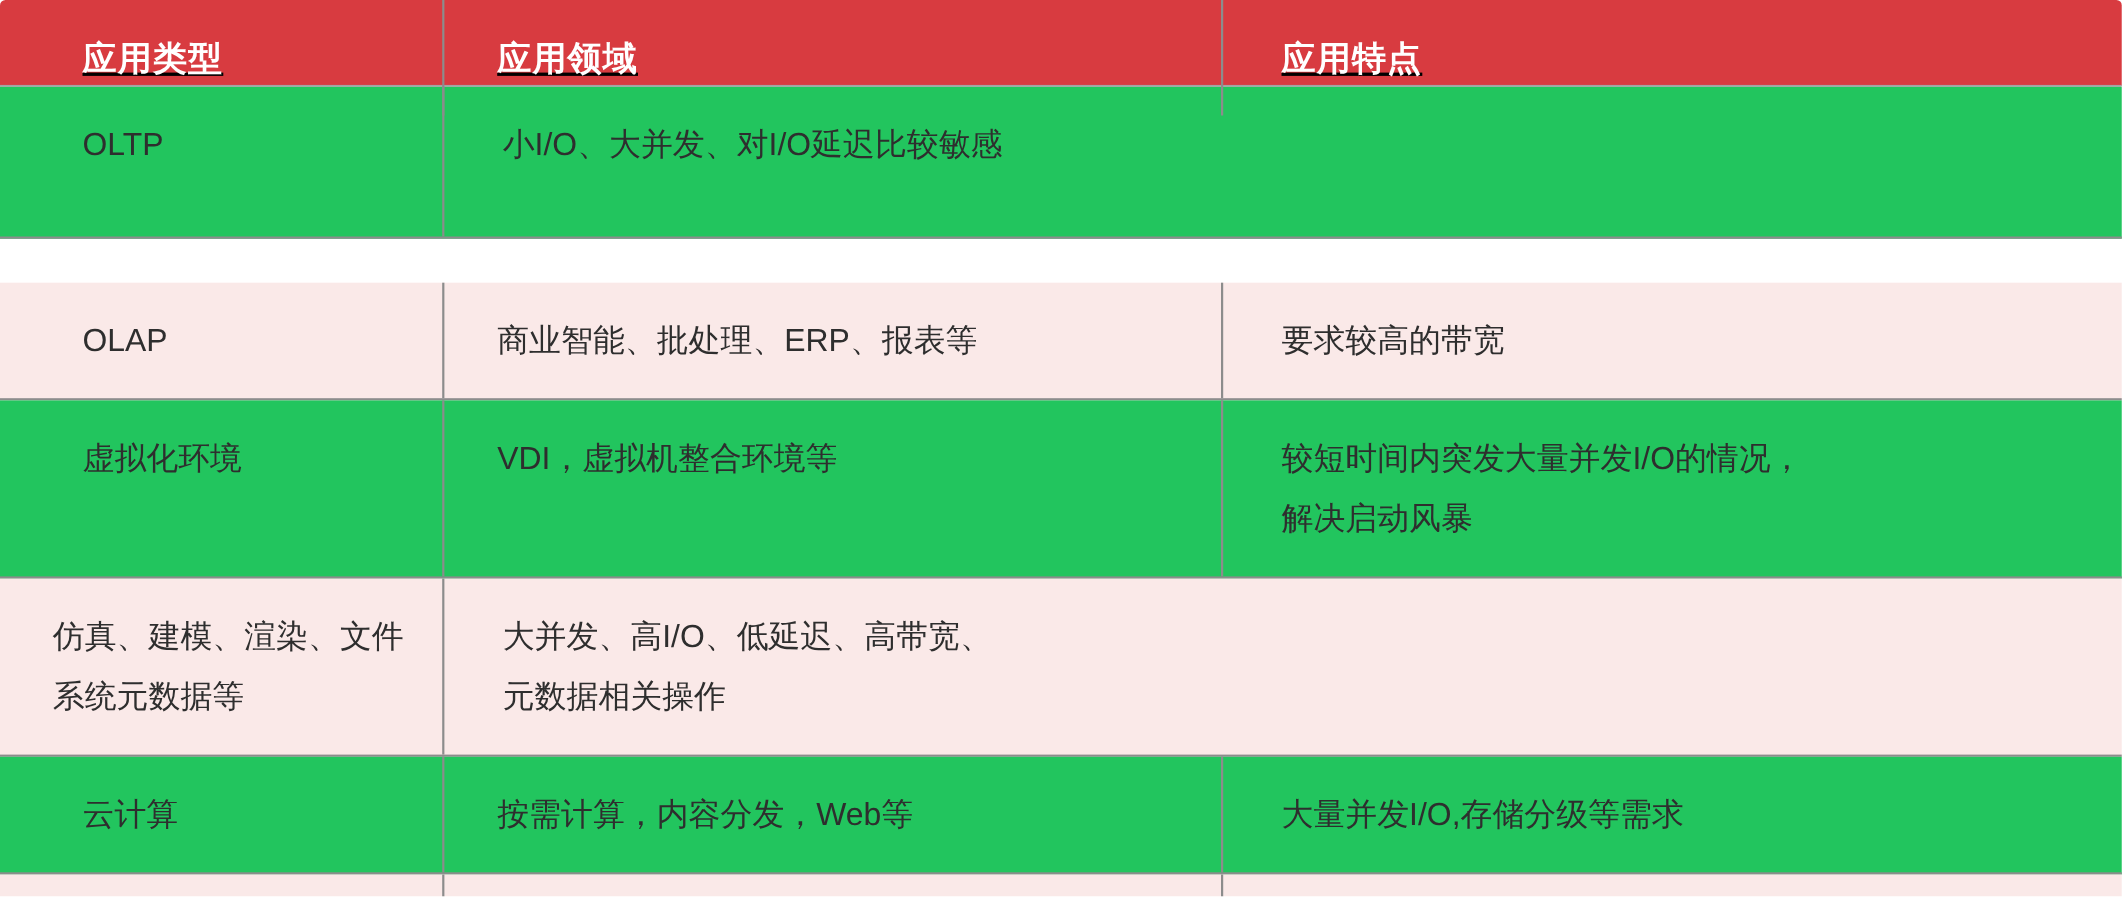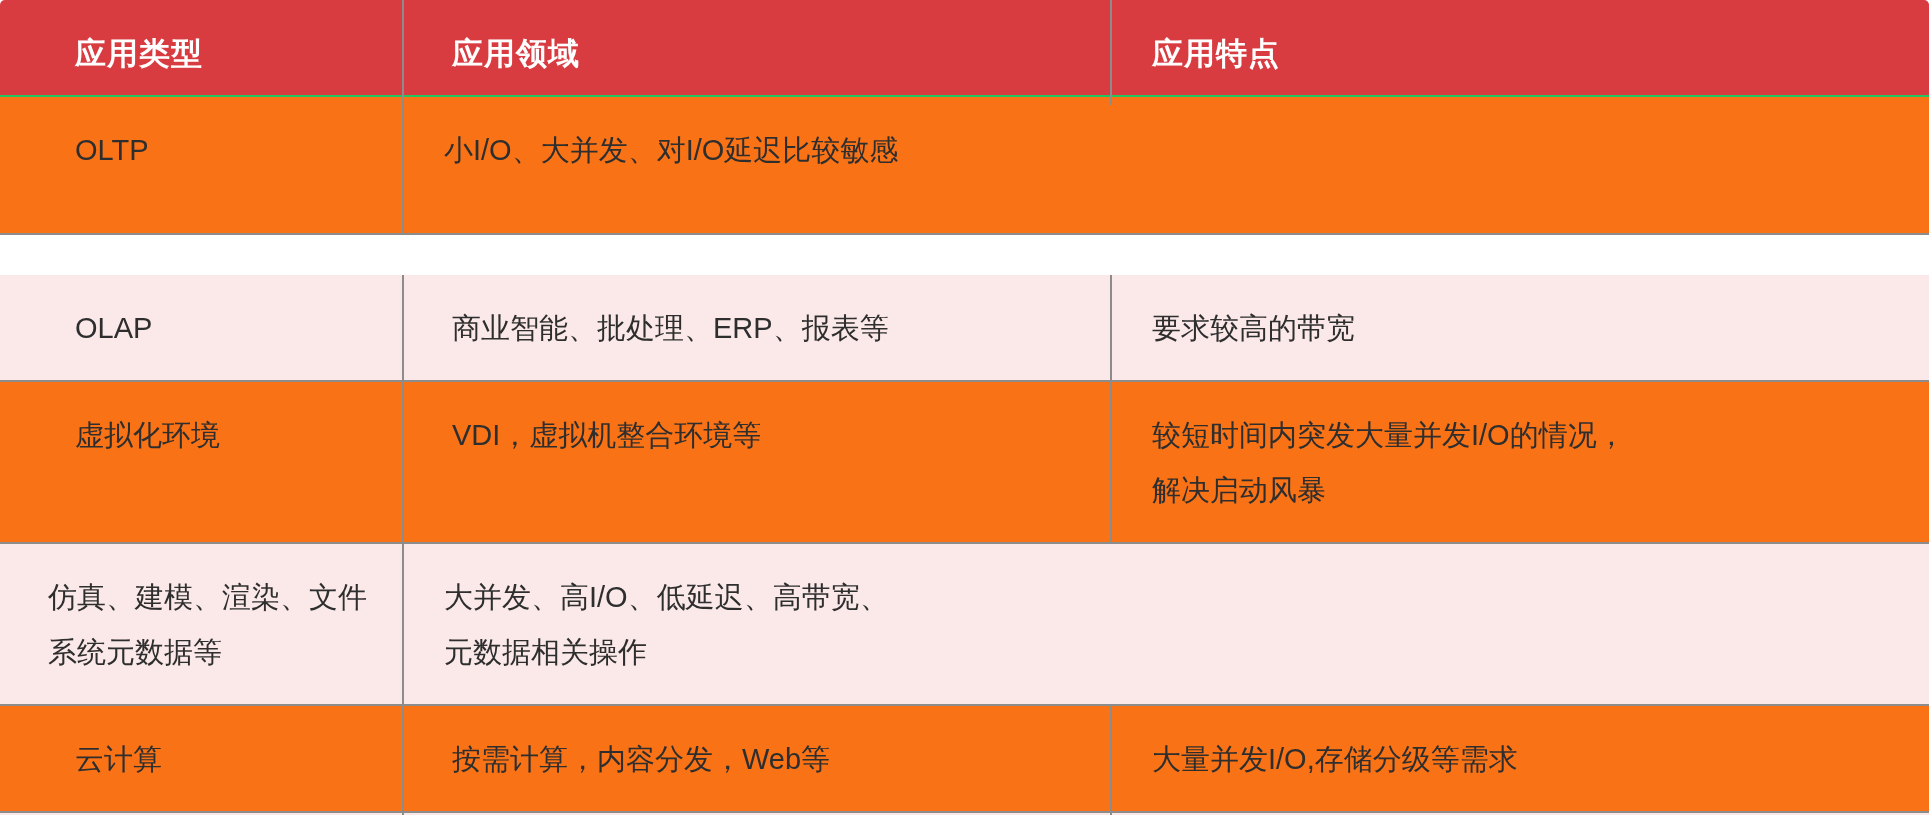--- a/index.html
+++ b/index.html
@@ -21,44 +21,45 @@
     left: 0;
     width: 1929px;
   }
   .trow {
     display: grid;
     grid-template-columns: 404px 708px 1fr;
     box-sizing: border-box;
   }
   .thead {
     background: #D83B40;
-    height: 97px;
+    height: 79px;
     border-radius: 5px 5px 0 0;
-    border-bottom: 2px solid #22c55e;
+    border-bottom: 2px solid #a3a3a3;
+    text-decoration: underline;
   }
   .thead .cell {
     color: #ffffff;
     font-weight: bold;
     font-size: 31px;
     letter-spacing: 1px;
   }
   .cell {
     box-sizing: border-box;
     padding-top: 26px;
     padding-bottom: 24px;
     padding-right: 20px;
     font-size: 29px;
     line-height: 55px;
     color: #2E2E2E;
     white-space: pre-line;
   }
   .c1 { padding-left: 75px; border-right: 2px solid #8C8C8C; }
   .c2 { padding-left: 48px; border-right: 2px solid #8C8C8C; }
-  .c3 { padding-left: 40px; }
-  .body-row { background: #f97316; border-bottom: 2px solid #8C8C8C; }
+  .c3 { padding-left: 53px; }
+  .body-row { background: #22c55e; border-bottom: 2px solid #8C8C8C; }
   .body-row.alt { background: #FAE9E8; }
   .r1 { min-height: 138px; }
   .r2 { min-height: 65px; margin-top: 40px; }
   .r3 { min-height: 134px; }
   .r4 { min-height: 132px; }
   .r5 { min-height: 71px; }
   .r6 { min-height: 135px; }
 </style>
 </head>
 <body>

